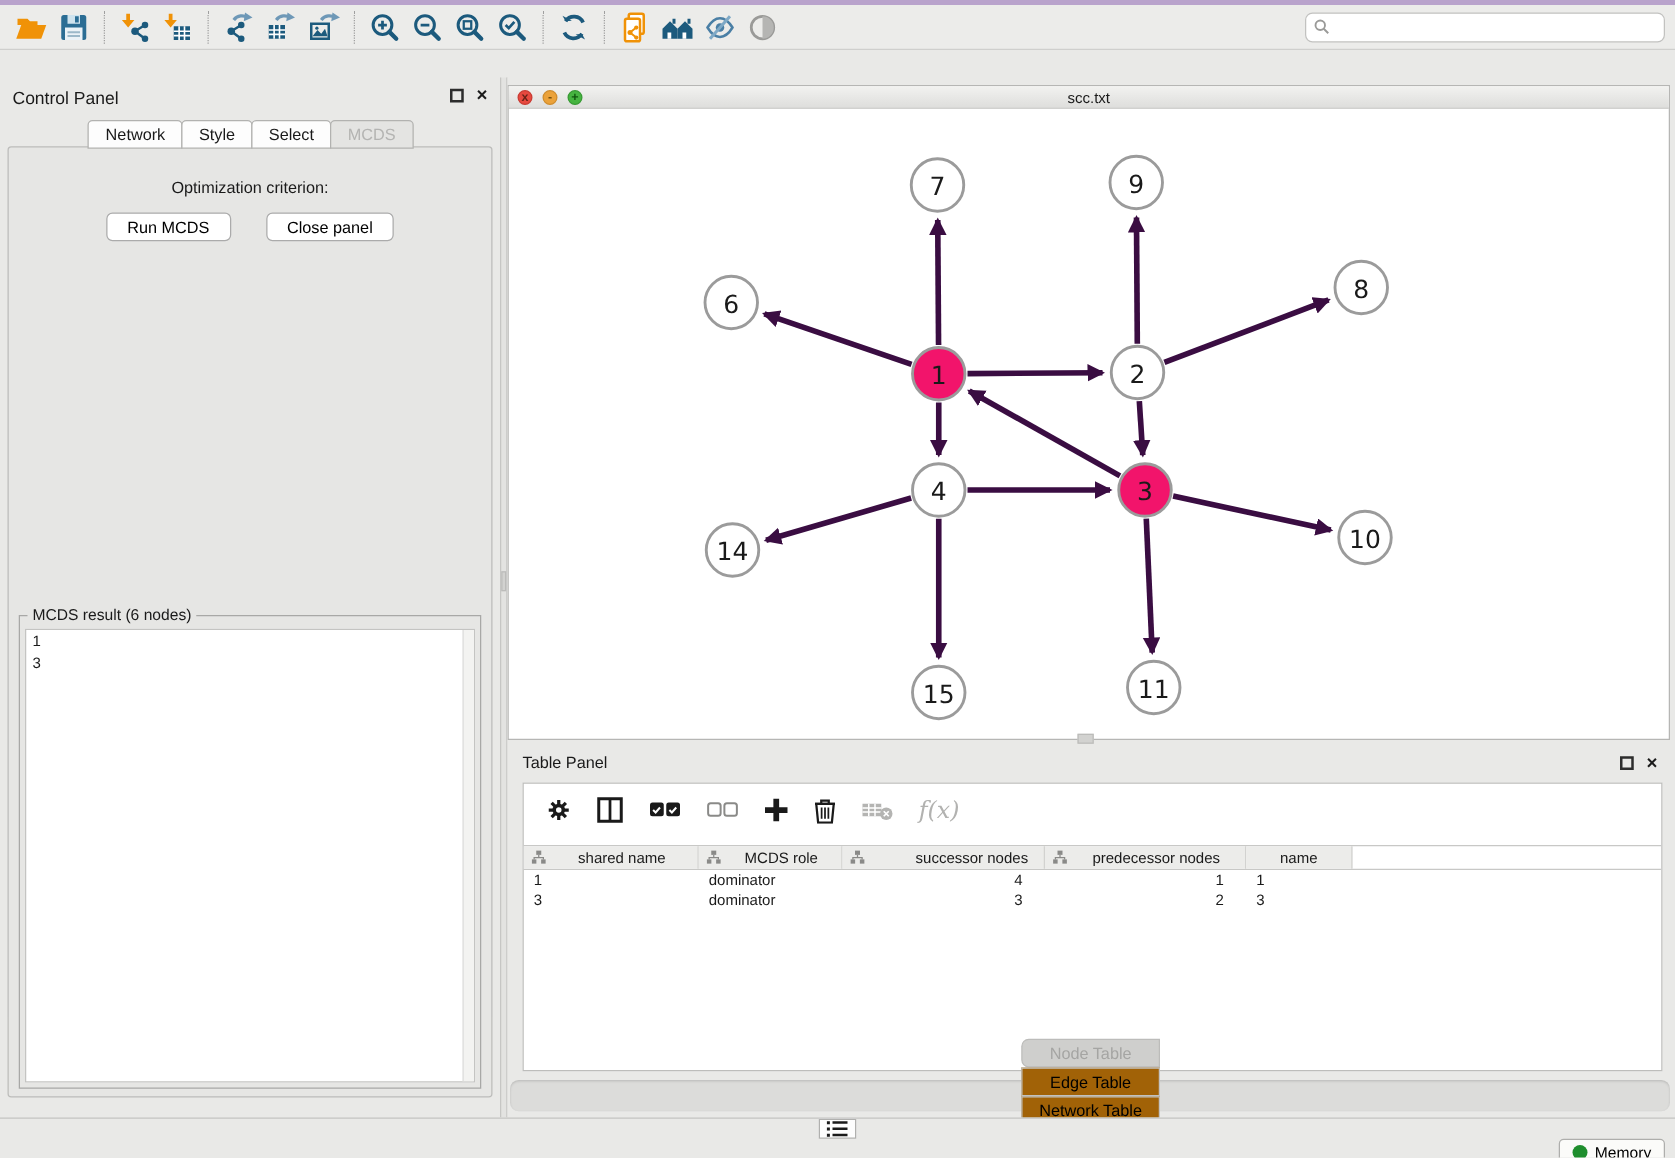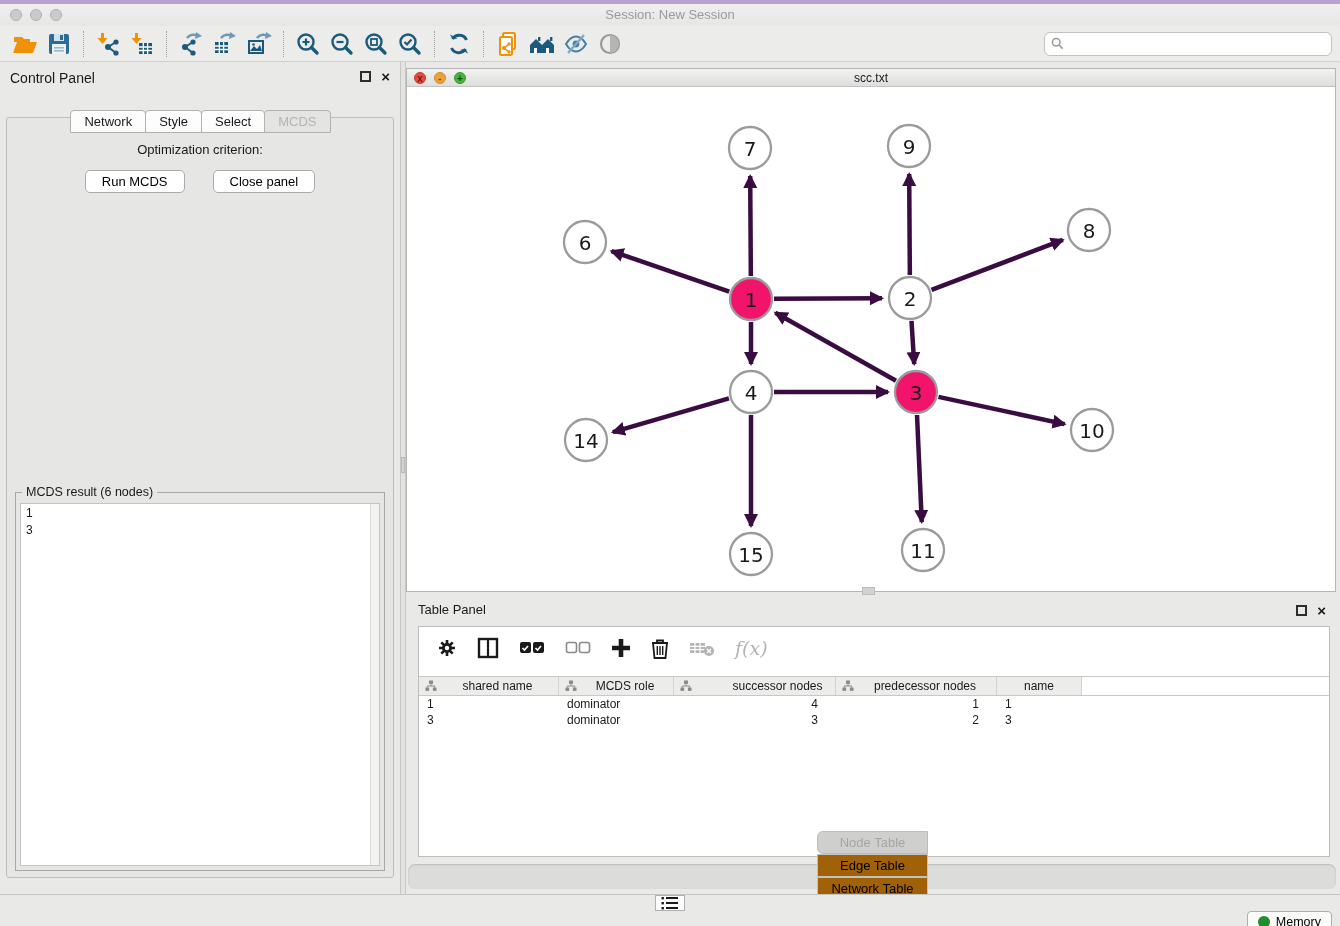--- a/index.html
+++ b/index.html
@@ -27,21 +27,21 @@
   .v-divider { width:6px; background:#e3e3e1; border-left:1px solid #c6c6c4; border-right:1px solid #c6c6c4; position:relative; }
   .v-divider .grip { position:absolute; top:395px; left:0; right:0; height:16px; background:#d2d2d0; border:1px solid #bcbcba; }
   .right-col { flex:1; position:relative; background:#e9e9e7; }
 
   
   .cp-header { position:absolute; top:0; left:0; right:0; height:28px; }
   .cp-title { font-size:14px; padding:8px 0 0 10px; }
   .panel-icons { position:absolute; right:10px; top:9px; display:flex; gap:10px; align-items:center; }
   .float-icon { width:11px; height:11px; border:2px solid #2d2d2d; display:inline-block; }
   .close-x { font-size:15px; font-weight:bold; color:#1a1a1a; line-height:11px; }
-  .cp-tabs { position:absolute; top:48px; left:0; right:0; display:flex; justify-content:center; z-index:2; }
+  .cp-tabs { position:absolute; top:34px; left:0; right:0; display:flex; justify-content:center; z-index:2; }
   .cp-tab { border:1px solid #b2b2b0; background:#fdfdfd; padding:3px 13px; font-size:13px; border-radius:4px 4px 0 0; margin-right:-1px; position:relative; }
   .cp-tab.active { background:#e4e4e2; color:#b4b4b2; z-index:3; }
   .cp-body { position:absolute; top:55px; left:6px; right:6px; bottom:16px; background:#e6e6e4; border:1px solid #bcbcba; border-radius:3px; }
   .opt-label { text-align:center; margin-top:24px; font-size:13px; }
   .cp-select { width:310px; height:23px; margin:13px auto 0; background:#fff; border:1px solid #ababab; border-radius:5px; position:relative; font-size:13px; line-height:21px; padding-left:12px; }
   .stepper { position:absolute; right:7px; top:3px; display:flex; flex-direction:column; gap:3px; }
   .stepper i { width:0; height:0; border-left:4px solid transparent; border-right:4px solid transparent; }
   .stepper .up { border-bottom:5px solid #3a3a3a; }
   .stepper .dn { border-top:5px solid #3a3a3a; }
   .cp-buttons { display:flex; justify-content:center; gap:28px; margin-top:13px; }
@@ -94,28 +94,20 @@
   .list-btn { width:30px; height:25px; background:#fdfdfd; border:1px solid #b0b0ae; display:flex; align-items:center; justify-content:center; }
   .memory-btn { margin-left:auto; display:flex; align-items:center; gap:6px; background:#fbfbf9; border:1px solid #aeaeac; border-radius:4px; padding:3px 10px 4px; font-size:12.5px; font-family:"Liberation Sans",sans-serif; }
   .memory-dot { width:12px; height:12px; border-radius:50%; background:#1e8e2d; }
 </style>
 </head>
 <body>
 
 <div class="app">
   <div class="top-strip"></div>
 
-  <div class="titlebar">
-    <div class="traffic-main">
-      <span></span>
-      <span></span>
-      <span></span>
-    </div>
-    <div class="title-text">Session: New Session</div>
-  </div>
 
   <div class="toolbar">
     <div class="tb-btn">
       <svg width="26" height="26" viewBox="0 0 26 26">
           <path d="M2 6h8l2 2h6v3H2z" fill="#f09207"></path>
           <path d="M1 22l4-11h20l-4 11z" fill="#f09207"></path>
         </svg>
     </div>
     <div class="tb-btn">
       <svg width="26" height="26" viewBox="0 0 26 26">

